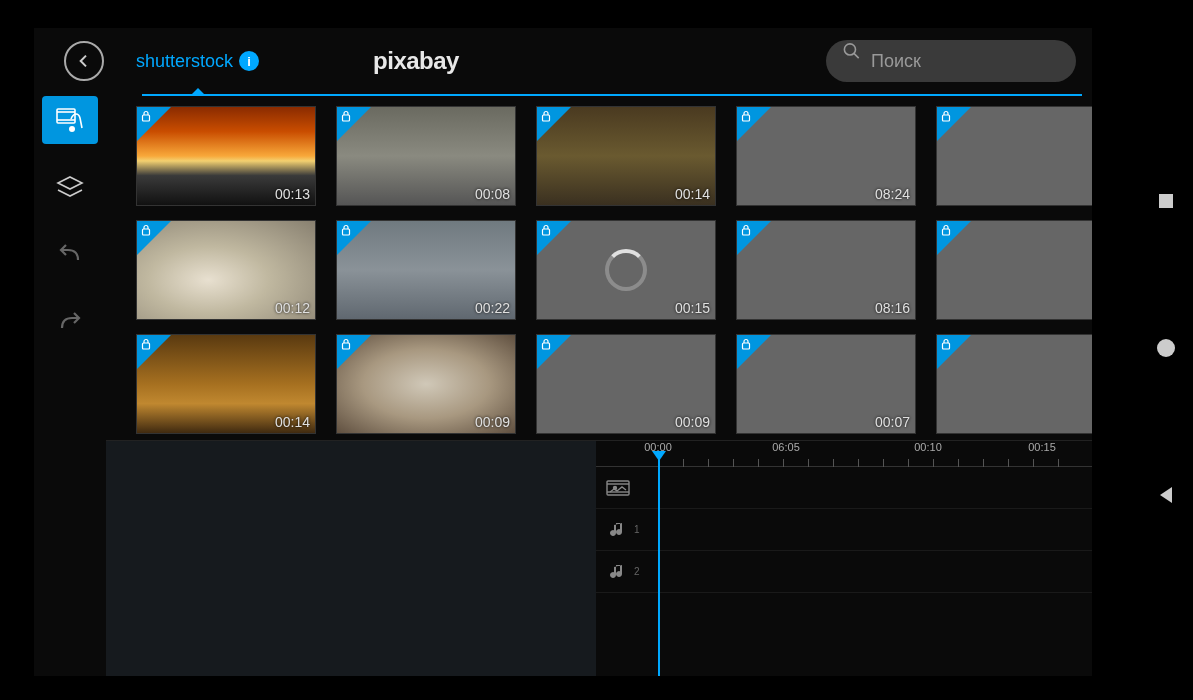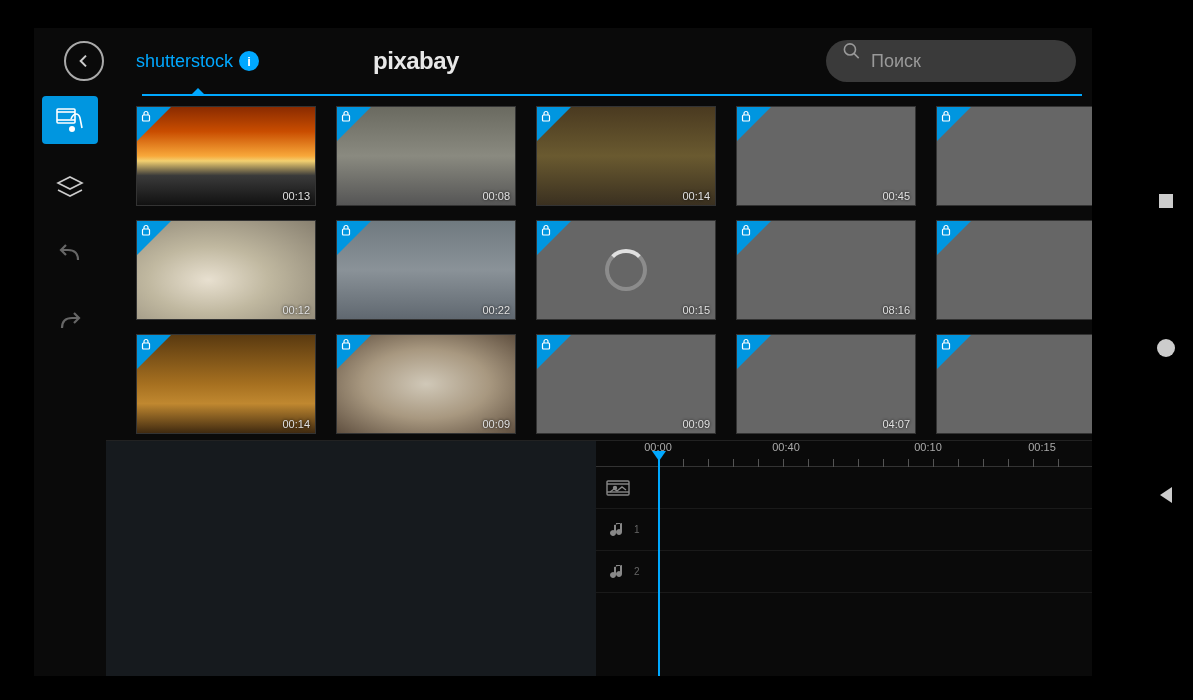--- a/index.html
+++ b/index.html
@@ -177,21 +177,21 @@
   position: absolute;
   top: 3px; left: 3px;
   color: #fff;
   font-size: 12px;
 }
 .clip .dur {
   position: absolute;
   bottom: 3px;
   right: 5px;
   color: #e0e0e0;
-  font-size: 11px;
+  font-size: 14px;
   text-shadow: 0 0 3px #000;
 }
 .clip .spinner {
   position: absolute;
   top: 50%; left: 50%;
   width: 42px; height: 42px;
   margin: -21px 0 0 -21px;
   border: 4px solid rgba(255,255,255,0.25);
   border-top-color: #e0e0e0;
   border-radius: 50%;
@@ -384,21 +384,21 @@
             </div>
             <div class="clip ">
     <div class="corner"></div>
     <div class="lock">
       <svg width="12" height="12" viewBox="0 0 12 12" fill="none" stroke="#fff" stroke-width="1.2">
                   <rect x="2.5" y="5" width="7" height="6" rx="1"></rect>
                   <path d="M4 5 V3.5 a2 2 0 0 1 4 0 V5"></path>
                 </svg>
     </div>
 
-    <div class="dur">00:45</div>
+    <div class="dur">08:24</div>
             </div>
             <div class="clip ">
     <div class="corner"></div>
     <div class="lock">
       <svg width="12" height="12" viewBox="0 0 12 12" fill="none" stroke="#fff" stroke-width="1.2">
                   <rect x="2.5" y="5" width="7" height="6" rx="1"></rect>
                   <path d="M4 5 V3.5 a2 2 0 0 1 4 0 V5"></path>
                 </svg>
     </div>
 
@@ -494,42 +494,42 @@
             </div>
             <div class="clip ">
     <div class="corner"></div>
     <div class="lock">
       <svg width="12" height="12" viewBox="0 0 12 12" fill="none" stroke="#fff" stroke-width="1.2">
                   <rect x="2.5" y="5" width="7" height="6" rx="1"></rect>
                   <path d="M4 5 V3.5 a2 2 0 0 1 4 0 V5"></path>
                 </svg>
     </div>
 
-    <div class="dur">04:07</div>
+    <div class="dur">00:07</div>
             </div>
             <div class="clip ">
     <div class="corner"></div>
     <div class="lock">
       <svg width="12" height="12" viewBox="0 0 12 12" fill="none" stroke="#fff" stroke-width="1.2">
                   <rect x="2.5" y="5" width="7" height="6" rx="1"></rect>
                   <path d="M4 5 V3.5 a2 2 0 0 1 4 0 V5"></path>
                 </svg>
     </div>
 
     <div class="dur"></div>
             </div>
           </div>
       </div>
 
       <div class="timeline-area">
         <div class="timeline-left"></div>
         <div class="timeline-right">
           <div class="ruler" id="ruler">
               <span class="mark" style="left: 62px;">00:00</span>
-              <span class="mark" style="left: 190px;">00:40</span>
+              <span class="mark" style="left: 190px;">06:05</span>
               <span class="mark" style="left: 332px;">00:10</span>
               <span class="mark" style="left: 446px;">00:15</span>
               <div class="tick" style="left: 62px;"></div>
               <div class="tick" style="left: 87px;"></div>
               <div class="tick" style="left: 112px;"></div>
               <div class="tick" style="left: 137px;"></div>
               <div class="tick" style="left: 162px;"></div>
               <div class="tick" style="left: 187px;"></div>
               <div class="tick" style="left: 212px;"></div>
               <div class="tick" style="left: 237px;"></div>

